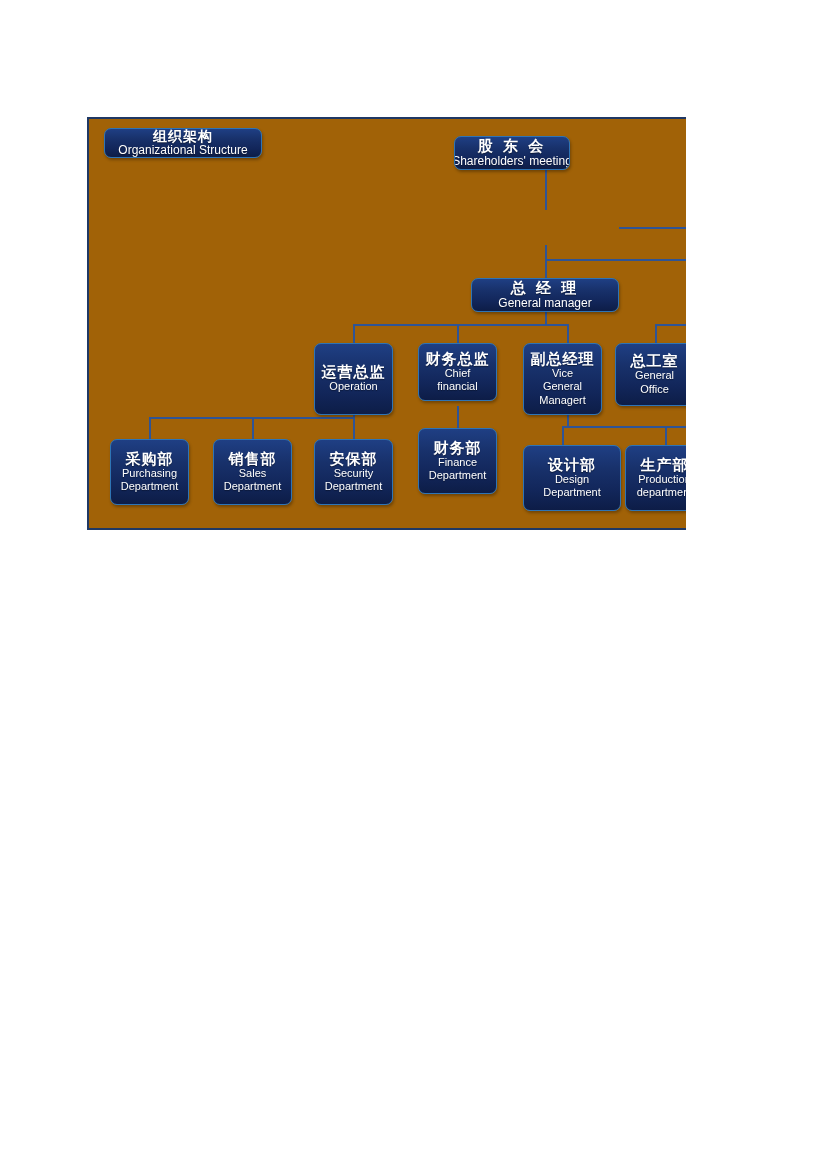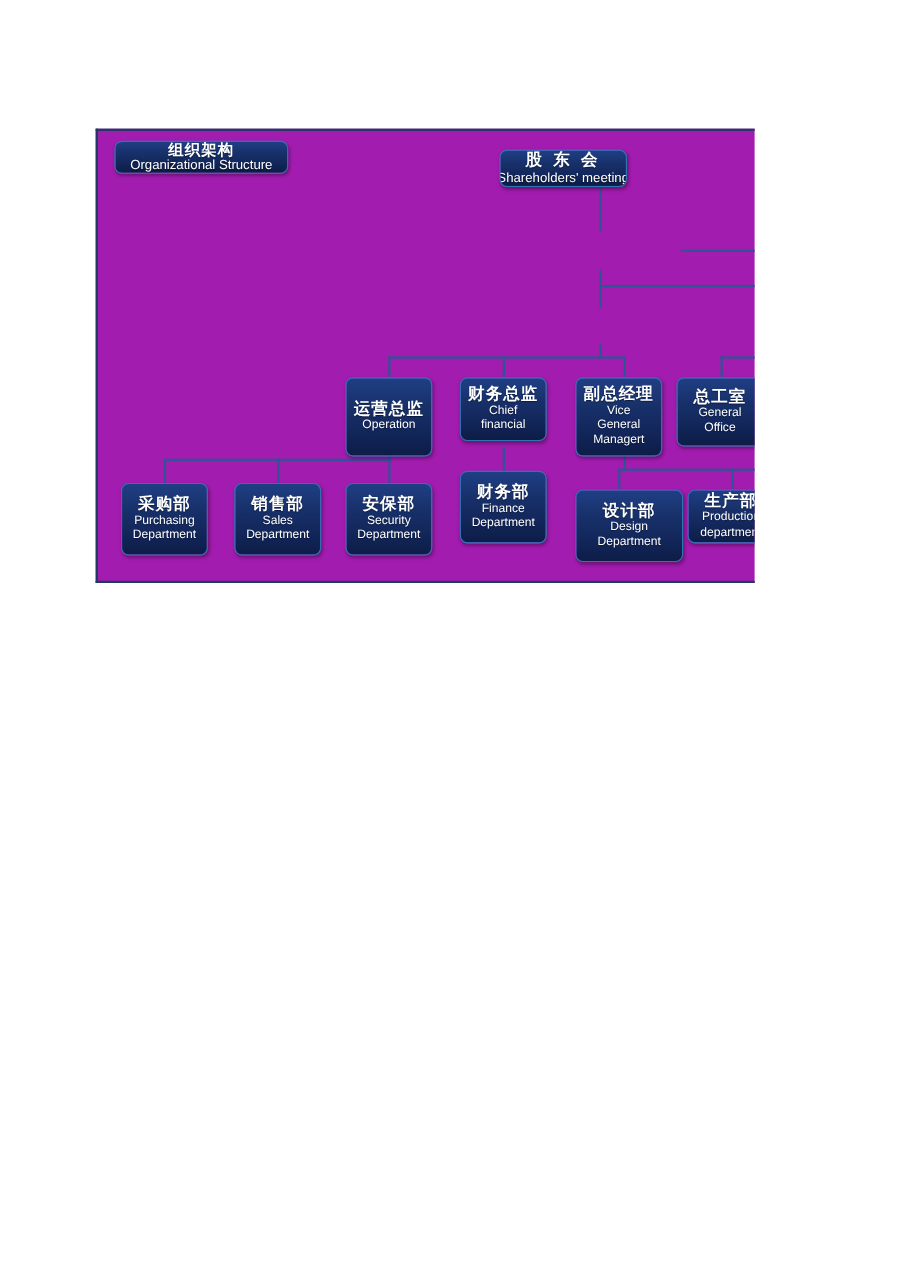--- a/index.html
+++ b/index.html
@@ -15,21 +15,21 @@
     overflow: hidden;
   }
 
   
   #chart-frame {
     position: absolute;
     left: 87px;
     top: 117px;
     width: 599px;
     height: 413px;
-    background: #a21caf;
+    background: #a16207;
     border-left: 2px solid #1f3864;
     border-top: 2px solid #1f3864;
     border-bottom: 2px solid #1f3864;
     border-right: none;
     box-sizing: border-box;
     overflow: hidden;
   }
 
   #chart-canvas {
     position: absolute;
@@ -143,20 +143,24 @@
       <span class="cn">组织架构</span>
       <span class="en">Organizational Structure</span>
     </div>
 
     <div class="node tier1" style="left:365px; top:17px; width:116px; height:34px;">
       <span class="cn">股 东 会</span>
       <span class="en">Shareholders' meeting</span>
     </div>
 
 
+    <div class="node tier1" style="left:382px; top:159px; width:148px; height:34px;">
+      <span class="cn">总 经 理</span>
+      <span class="en">General manager</span>
+    </div>
 
     <div class="node stack" style="left:225px; top:224px; width:79px; height:72px;">
       <span class="cn">运营总监</span>
       <span class="en">Operation</span>
     </div>
 
     <div class="node stack" style="left:329px; top:224px; width:79px; height:58px;">
       <span class="cn">财务总监</span>
       <span class="en">Chief</span>
       <span class="en">financial</span>
@@ -198,20 +202,20 @@
       <span class="en">Finance</span>
       <span class="en">Department</span>
     </div>
 
     <div class="node stack" style="left:434px; top:326px; width:98px; height:66px;">
       <span class="cn">设计部</span>
       <span class="en">Design</span>
       <span class="en">Department</span>
     </div>
 
-    <div class="node stack" style="left:536px; top:326px; width:79px; height:49px;">
+    <div class="node stack" style="left:536px; top:326px; width:79px; height:66px;">
       <span class="cn">生产部</span>
       <span class="en">Production</span>
       <span class="en">department</span>
     </div>
 
   </div>
 </div>
 
 </body></html>

